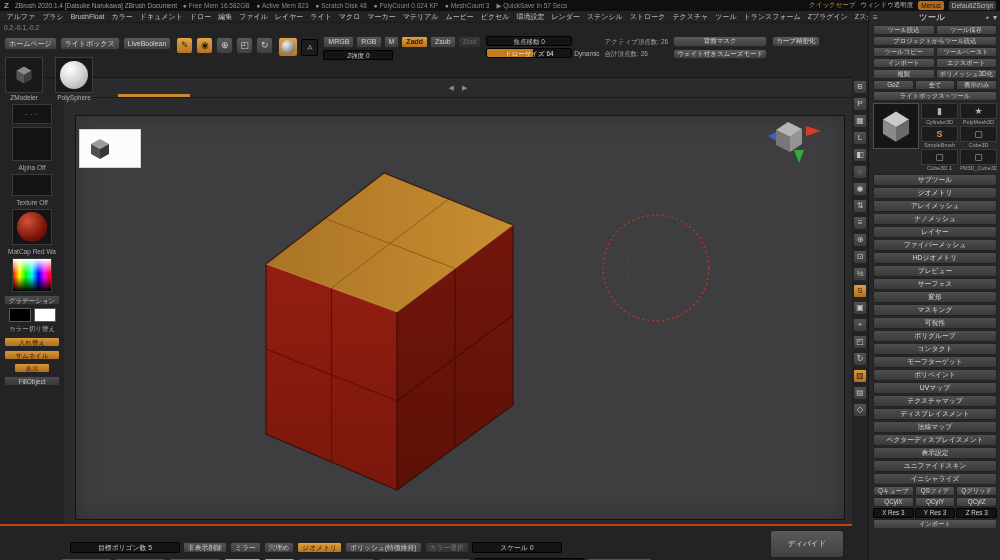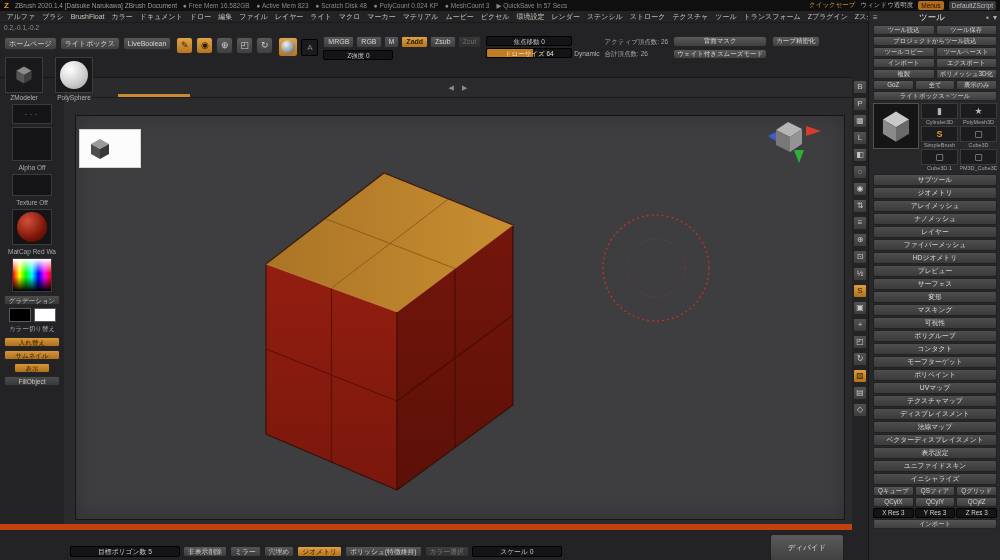--- a/index.html
+++ b/index.html
@@ -119,21 +119,21 @@
   .sbox{width:100%;height:16px;background:#1c1c1e;border:1px solid #3a3a3c;display:grid;
     place-items:center;font-size:9px;color:#b5b5b5;line-height:1}
   .sthumb.s-orange .sbox{color:#e09a36;font-weight:bold}
   .slbl{font-size:5.5px;color:#a5a5a5;max-width:40px;white-space:nowrap;overflow:hidden}
   .spal{height:12px;margin-bottom:1px;background:linear-gradient(#4e4e4e,#3a3a3a);border-radius:2px;
     border:1px solid #222;color:#dcdcdc;font-size:6.8px;line-height:10px;text-align:center;
     white-space:nowrap;overflow:hidden}
 
   
   .bottom{position:absolute;left:0;right:148px;bottom:0;height:36px;background:#232325;
-    border-top:6px solid #c2410c;padding-top:14px;z-index:3}
+    border-top:2px solid #c2410c;padding-top:14px;z-index:3}
   .brow{display:flex;gap:3px;align-items:center;height:15px;padding-left:70px}
   .brow.r2{padding-left:4px;margin-top:1px}
   .bbtn{height:11px;background:linear-gradient(#555,#3e3e3e);border:1px solid #232325;border-radius:2px;
     color:#d0d0d0;font-size:6.8px;line-height:9px;padding:0 4px;white-space:nowrap}
   .bbtn.orange{background:linear-gradient(#e0a243,#b4731e);color:#2b1a04}
   .bbtn.slider{background:#141416;border-color:#000;text-align:center;color:#c9c9c9}
   .bbtn.dim{opacity:.5}
   .bbtn.plain{background:none;border:none;color:#9a9a9a}
   .divide{position:absolute;right:8px;top:4px;width:74px;height:28px;
     background:linear-gradient(#5a5a5a,#404040);border:1px solid #202022;border-radius:3px;

